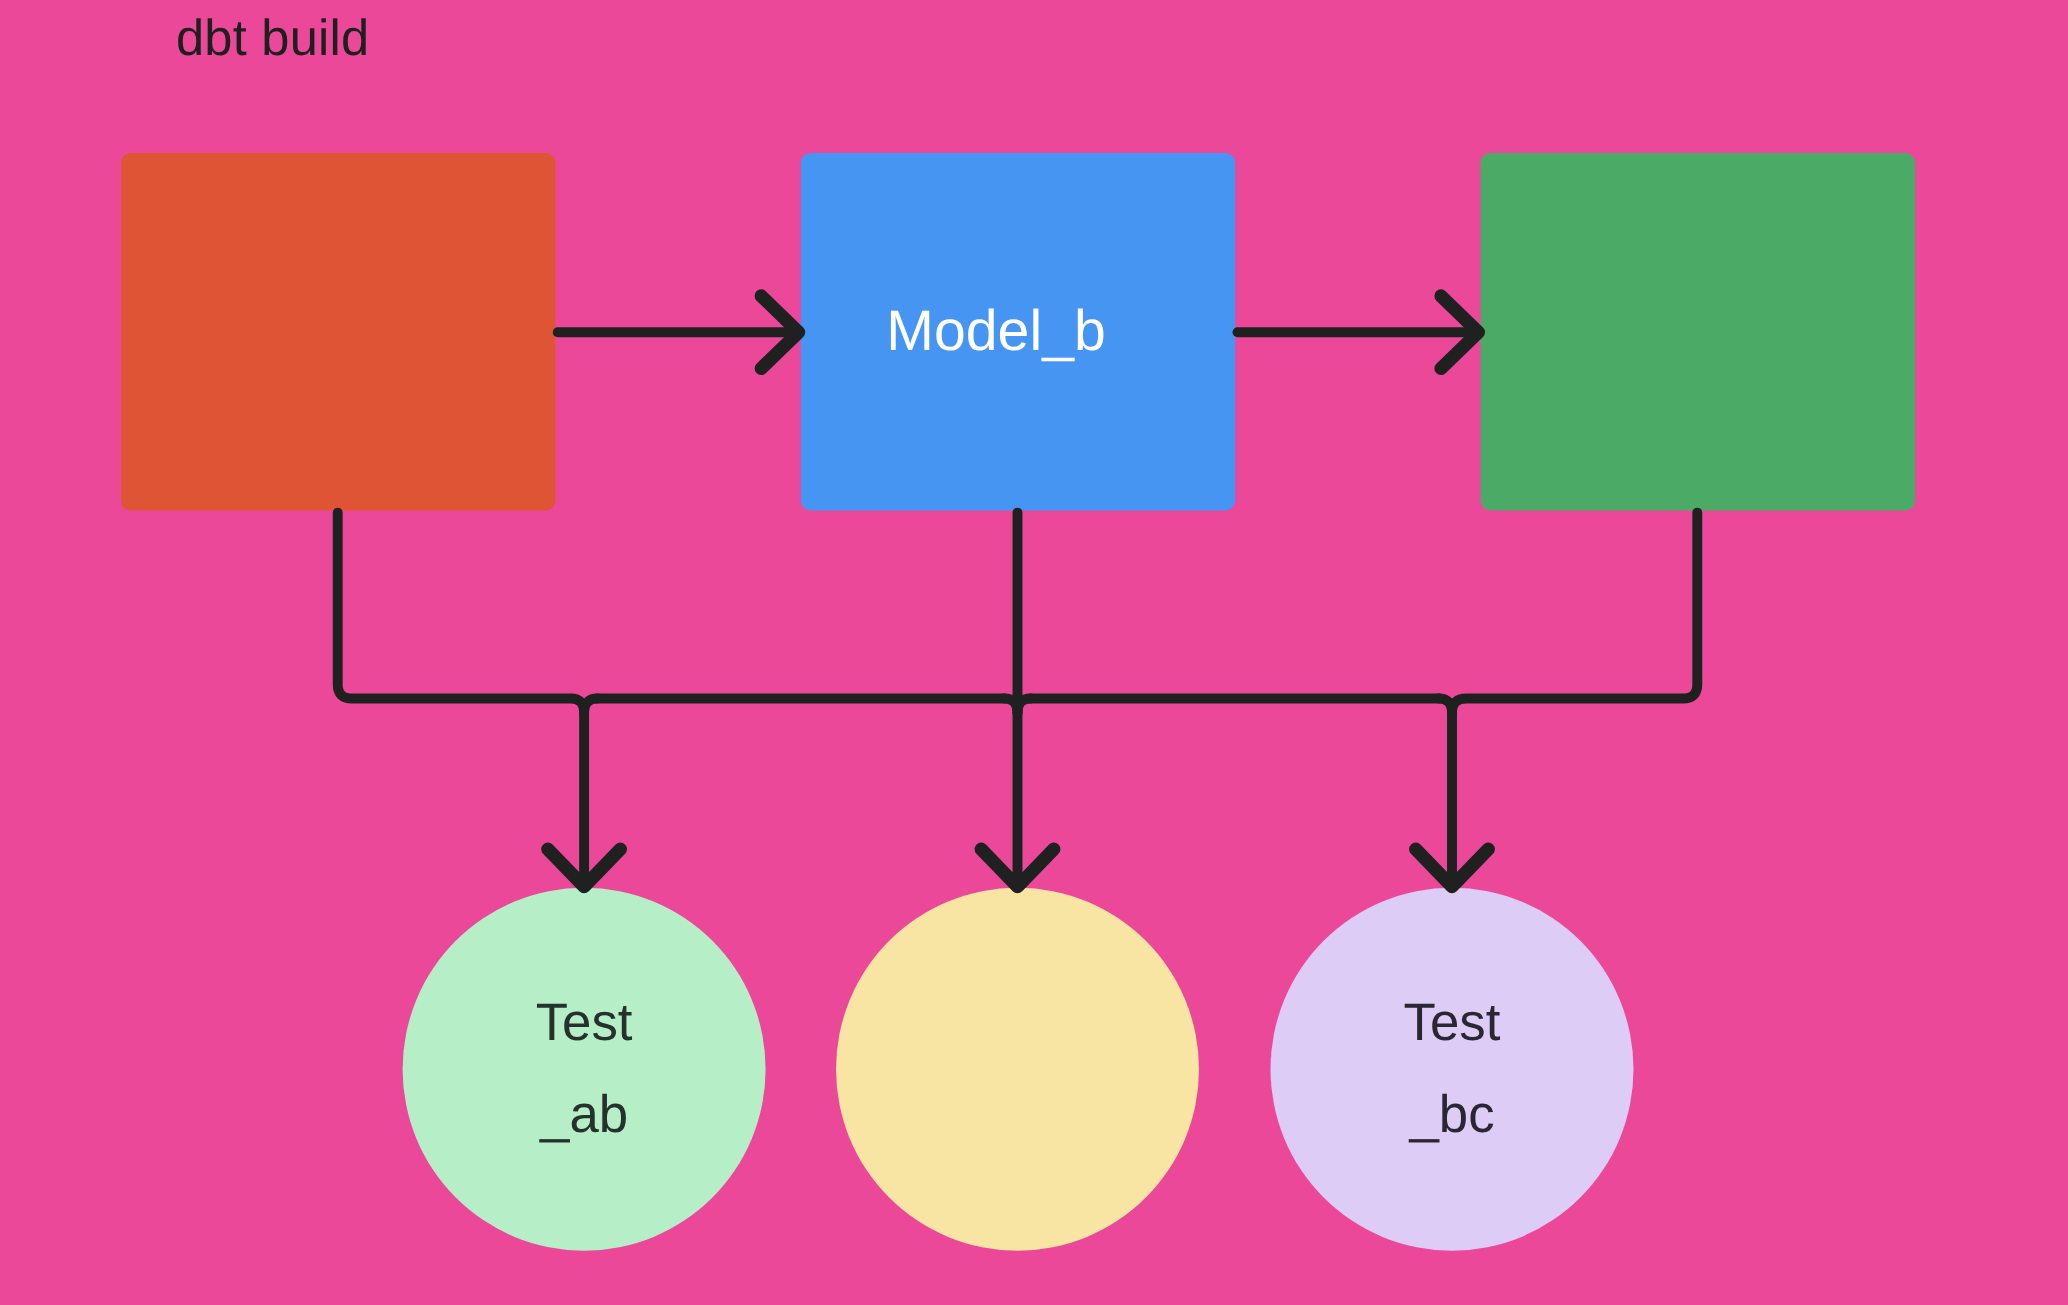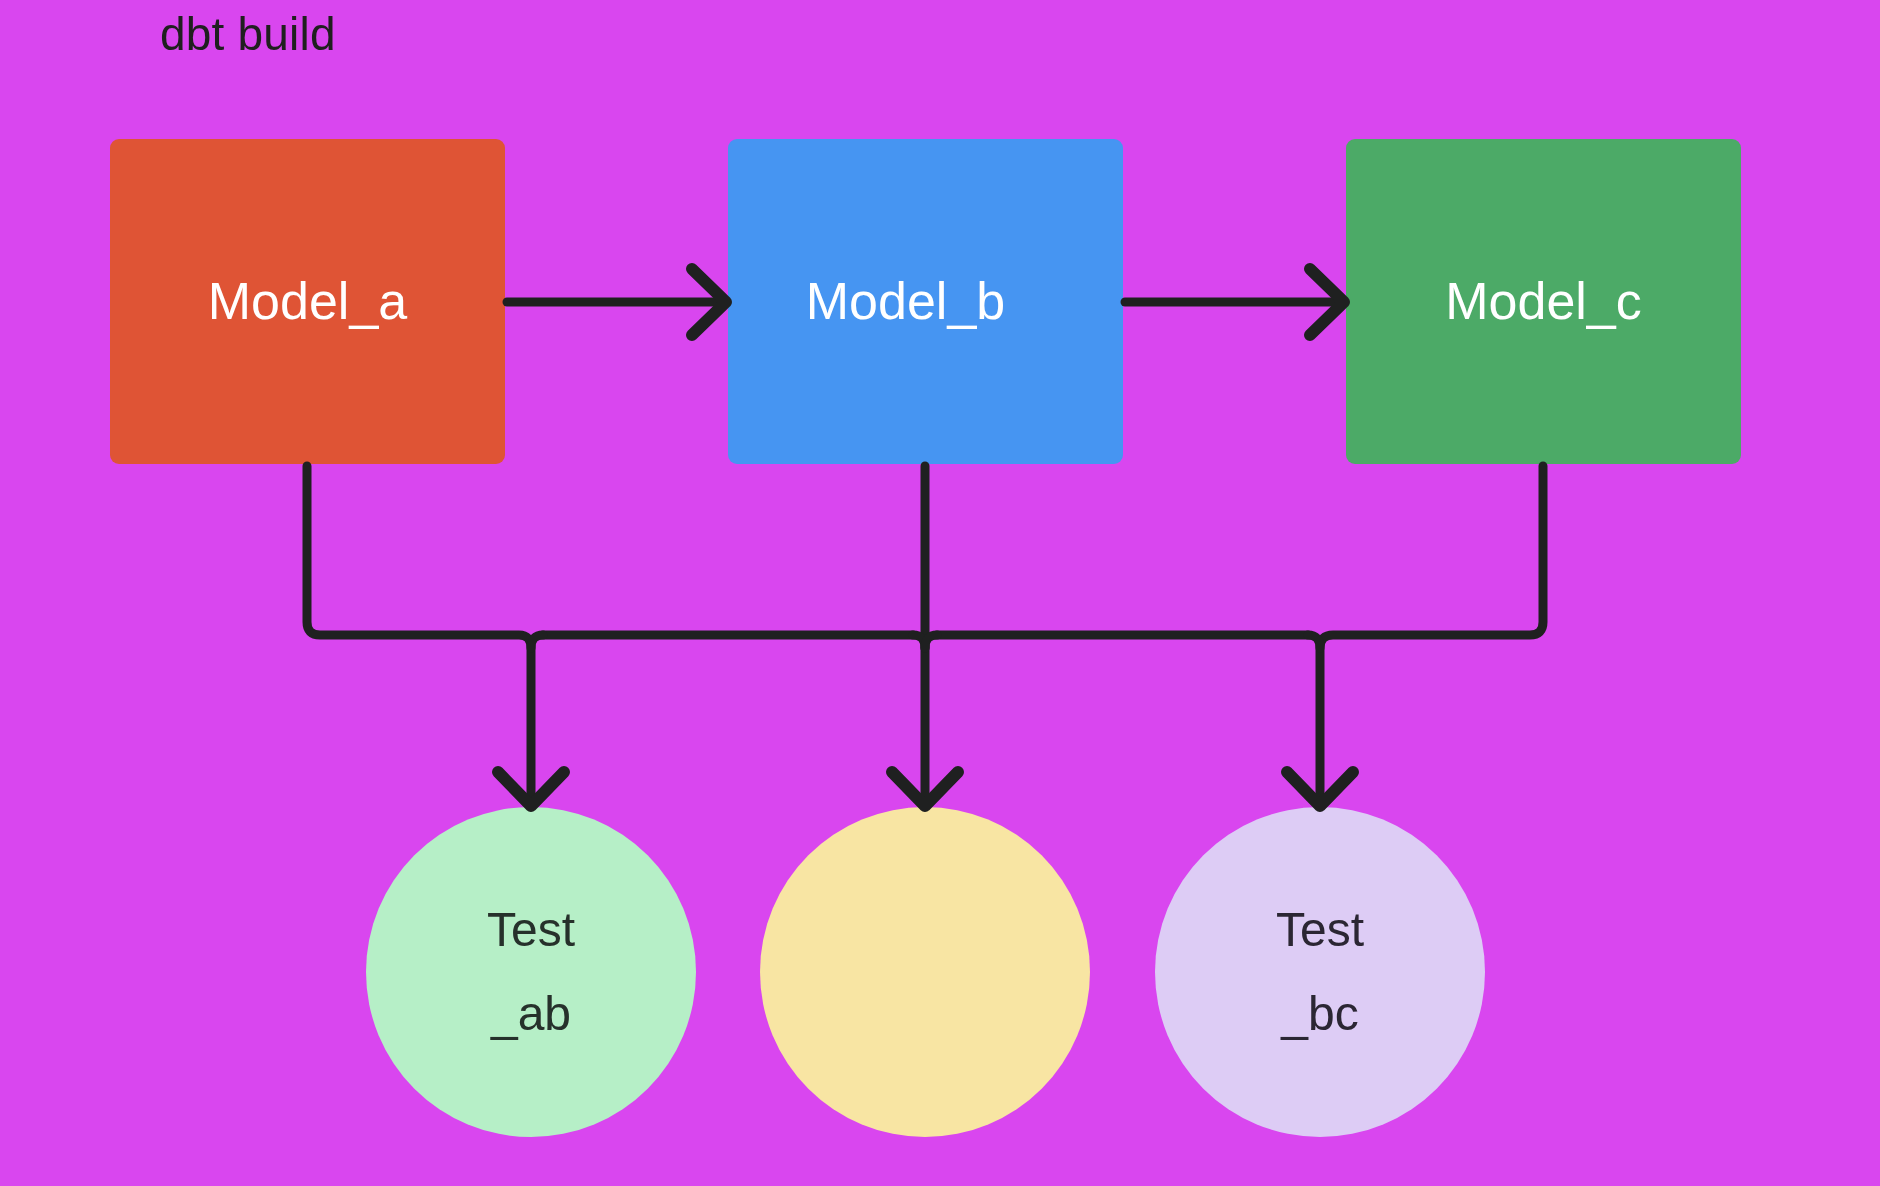--- a/index.html
+++ b/index.html
@@ -7,21 +7,21 @@
     padding: 0;
     background: #ffffff;
   }
   body {
     font-family: "Liberation Sans", sans-serif;
   }
   #canvas {
     position: relative;
     width: 1880px;
     height: 1186px;
-    background: #d946ef;
+    background: #ec4899;
     overflow: hidden;
   }
   #diagram-svg {
     position: absolute;
     top: 0;
     left: 0;
     width: 1880px;
     height: 1186px;
   }
   .diagram-title {
@@ -105,25 +105,23 @@
       <path d="M 543 635 L 913 635" fill="none" stroke="#1f2020" stroke-width="9" stroke-linecap="round"></path>
       <path d="M 937 635 L 1308 635" fill="none" stroke="#1f2020" stroke-width="9" stroke-linecap="round"></path>
       <path d="M 531 648 Q 531 635 543 635" fill="none" stroke="#1f2020" stroke-width="9" stroke-linecap="round"></path>
       <path d="M 925 648 Q 925 635 913 635" fill="none" stroke="#1f2020" stroke-width="9" stroke-linecap="round"></path>
       <path d="M 925 648 Q 925 635 937 635" fill="none" stroke="#1f2020" stroke-width="9" stroke-linecap="round"></path>
       <path d="M 1320 648 Q 1320 635 1308 635" fill="none" stroke="#1f2020" stroke-width="9" stroke-linecap="round"></path>
     </g>
 
   </svg>
 
-  <div class="node-label model-label" style="left:110px; top:139px; width:395px; height:325px;">Model_a</div>
 
   <div class="node-label model-label" style="left:728px; top:139px; width:355px; height:325px;">Model_b</div>
 
-  <div class="node-label model-label" style="left:1346px; top:139px; width:395px; height:325px;">Model_c</div>
 
   <div class="node-label test-label" style="left:366px; top:807px; width:330px; height:330px; color:#26312b;">Test
 _ab</div>
 
 
   <div class="node-label test-label" style="left:1155px; top:807px; width:330px; height:330px; color:#2b2633;">Test
 _bc</div>
 
 </div>
 

